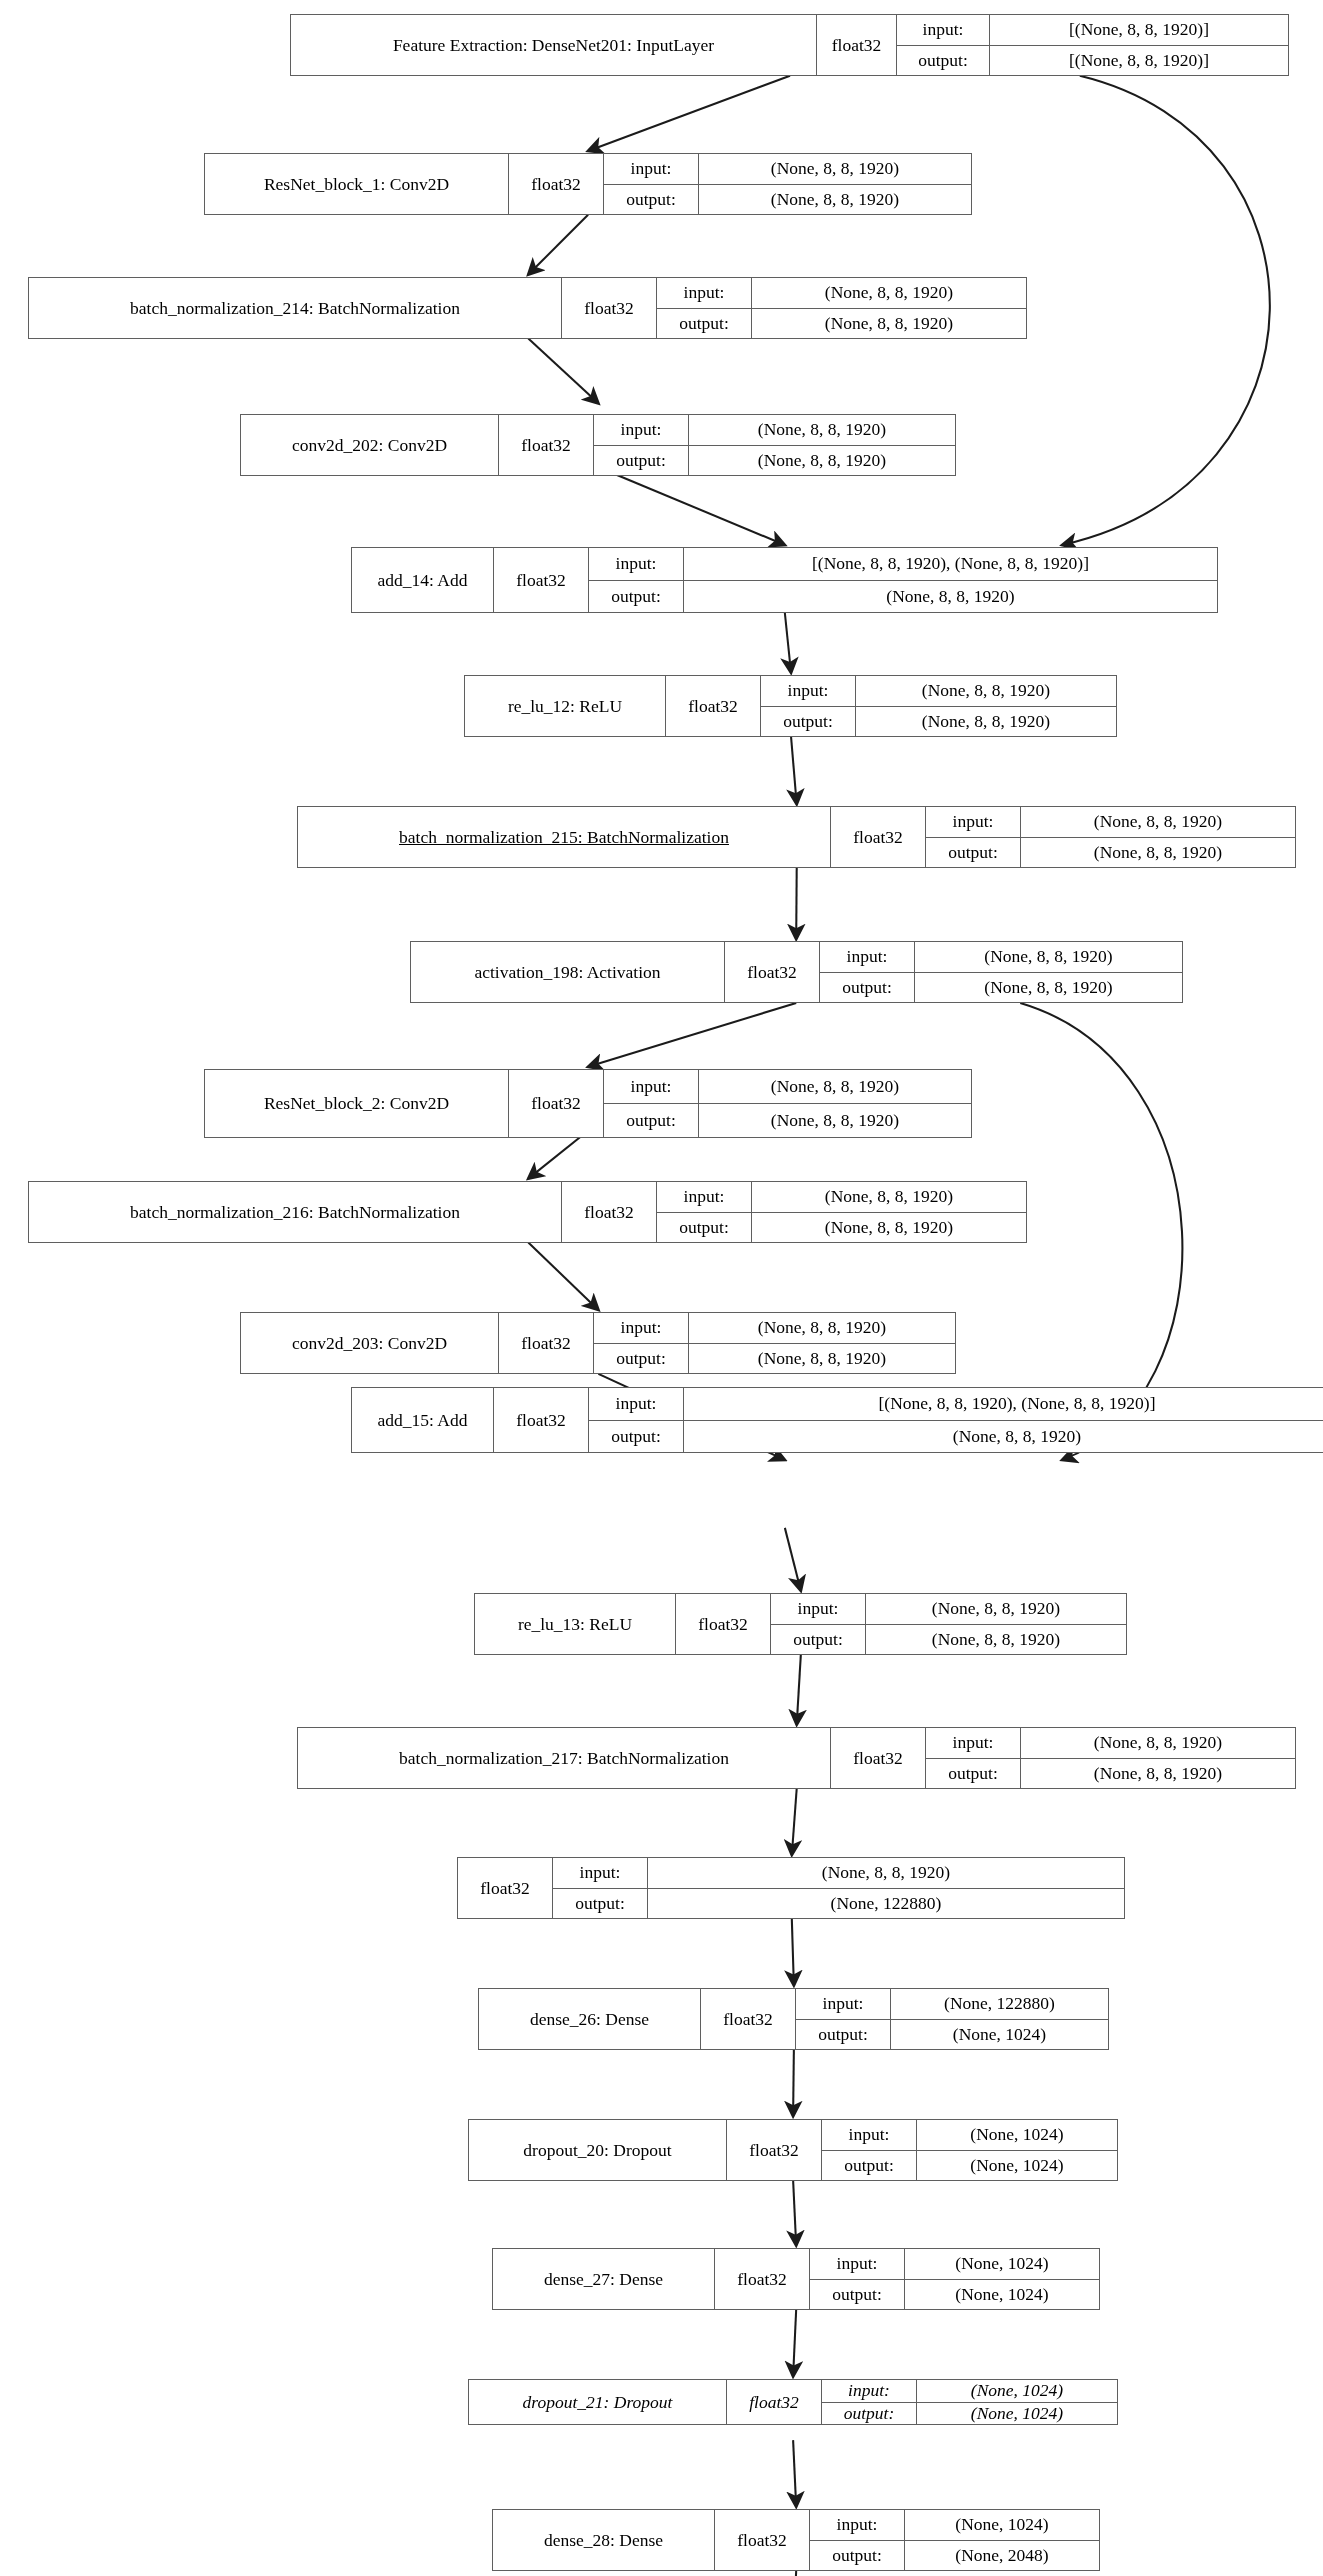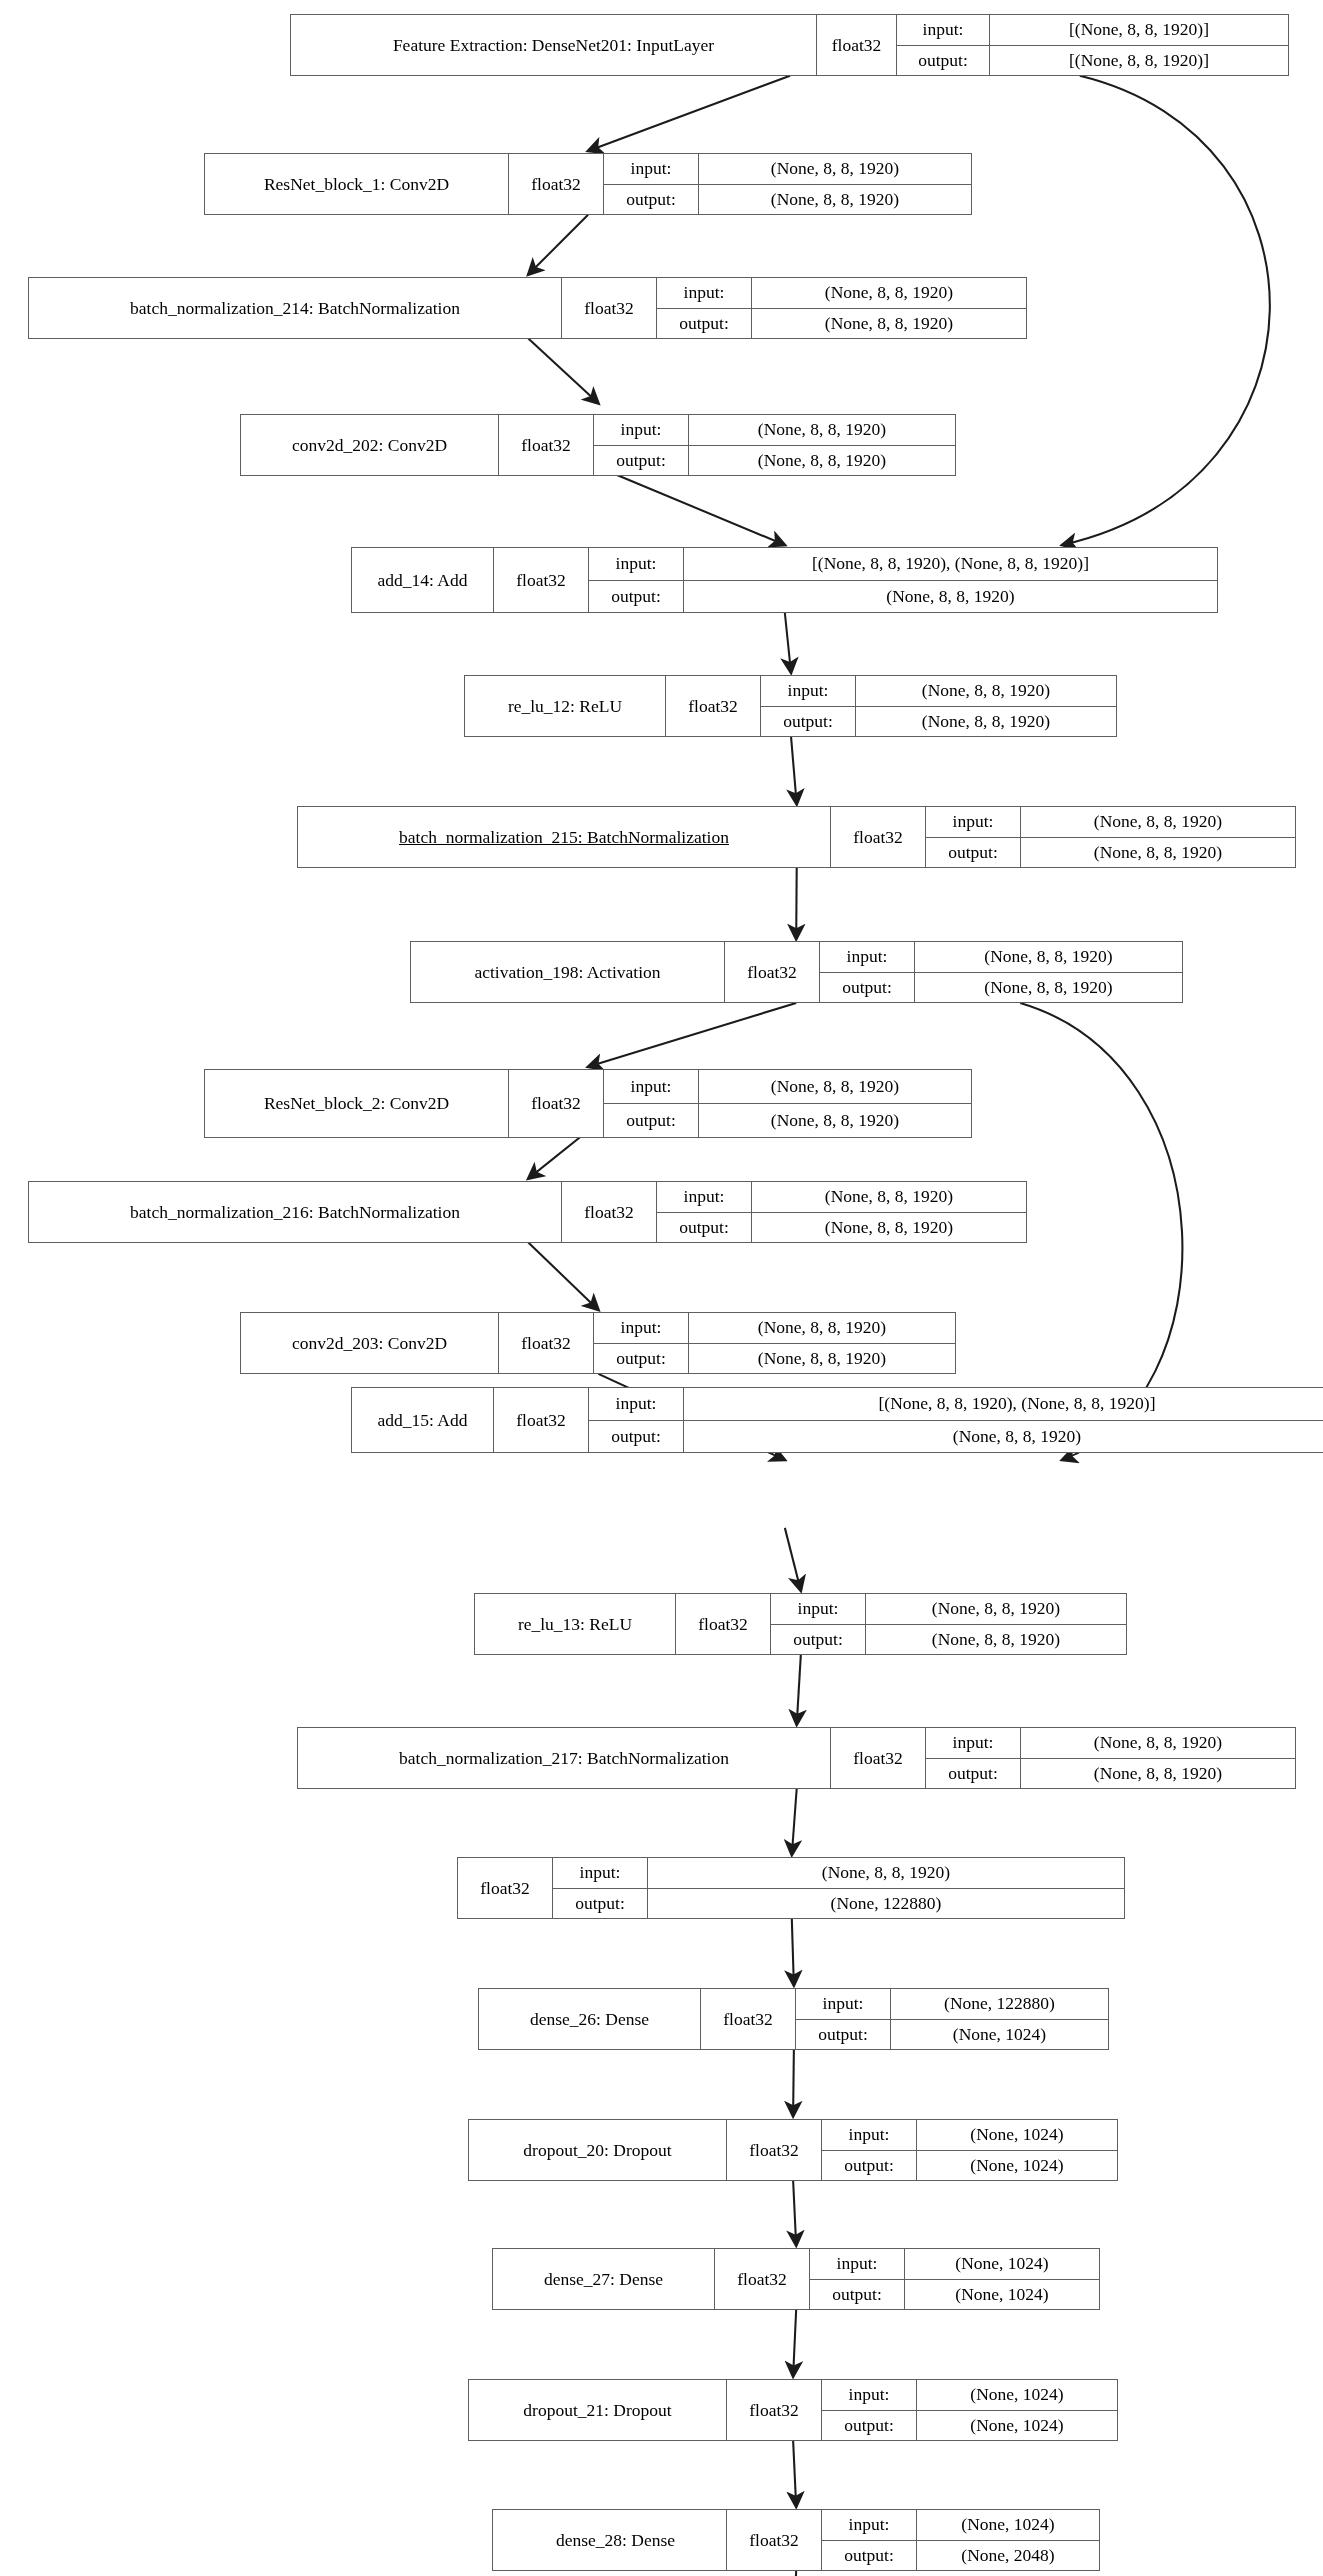--- a/index.html
+++ b/index.html
@@ -389,36 +389,36 @@
         <div class="io-label" style="width:95px;">input:</div>
         <div class="io-val">(None, 1024)</div>
       </div>
       <div class="io-row bottom">
         <div class="io-label" style="width:95px;">output:</div>
         <div class="io-val">(None, 1024)</div>
       </div>
     </div>
   </div>
 
-  <div class="node" id="n-dropout_21" style="left:468px; top:2379px; width:650px; height:62px;">
+  <div class="node" id="n-dropout_21" style="left:468px; top:2379px; width:650px; height:46px;font-style:italic;">
     <div class="cell name" style="width:258px;">dropout_21: Dropout</div>
     <div class="cell dtype" style="width:95px;">float32</div>
     <div class="io">
       <div class="io-row top">
         <div class="io-label" style="width:95px;">input:</div>
         <div class="io-val">(None, 1024)</div>
       </div>
       <div class="io-row bottom">
         <div class="io-label" style="width:95px;">output:</div>
         <div class="io-val">(None, 1024)</div>
       </div>
     </div>
   </div>
 
-  <div class="node" id="n-dense_28" style="left:492px; top:2509px; width:608px; height:62px;padding-left:12px;">
+  <div class="node" id="n-dense_28" style="left:492px; top:2509px; width:608px; height:62px;">
     <div class="cell name" style="width:222px;">dense_28: Dense</div>
     <div class="cell dtype" style="width:95px;">float32</div>
     <div class="io">
       <div class="io-row top">
         <div class="io-label" style="width:95px;">input:</div>
         <div class="io-val">(None, 1024)</div>
       </div>
       <div class="io-row bottom">
         <div class="io-label" style="width:95px;">output:</div>
         <div class="io-val">(None, 2048)</div>

